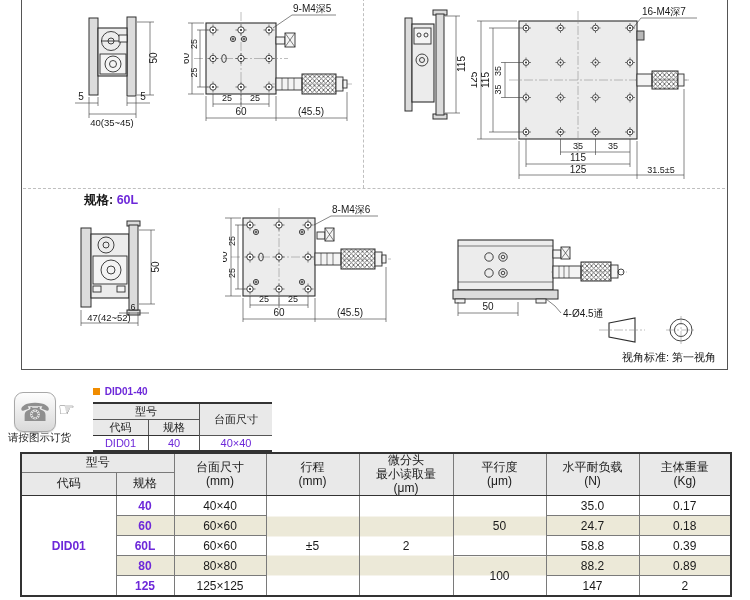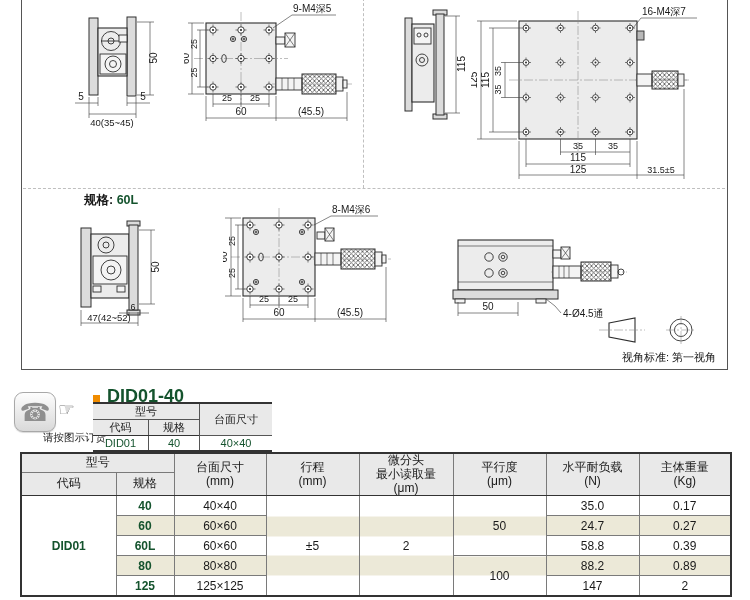--- a/index.html
+++ b/index.html
@@ -18,31 +18,31 @@
   .body   { fill:#ececec; stroke:#2e2e2e; stroke-width:1.1; }
   .flange { fill:#dcdcdc; stroke:#2e2e2e; stroke-width:1; }
   .part   { fill:#f4f4f4; stroke:#2e2e2e; stroke-width:0.9; }
   .darkp  { fill:#b9b9b9; stroke:#2e2e2e; stroke-width:0.9; }
   .ln     { fill:none; stroke:#2e2e2e; stroke-width:0.9; }
   .dim    { stroke:#444; stroke-width:0.65; fill:none; }
   .cl     { stroke:#888; stroke-width:0.55; stroke-dasharray:9 2 2 2; fill:none; }
   .cl2    { stroke:#2e2e2e; stroke-width:0.6; }
 
   .spec-label { position:absolute; left:62px; top:194px; font-size:12.5px; font-weight:bold; }
-  .org { color:#14532d; font-weight:bold; }
+  .org { color:#6d28d9; font-weight:bold; }
 
   
   .phone-box { position:absolute; left:14px; top:392px; width:40px; height:38px;
                border:1px solid #a8a8a8; border-radius:9px;
                background:linear-gradient(#fdfdfd,#d9d9d9);
                display:flex; align-items:center; justify-content:center;
                font-size:25px; color:#8f8f8f; box-shadow:0 1px 1px rgba(0,0,0,.15); }
   .hand { position:absolute; left:58px; top:398px; font-size:19px; color:#777; }
-  .order-note { position:absolute; left:18px; top:431px; width:88px; text-align:right; font-size:10.5px; }
-  .order-title { position:absolute; left:93px; top:386px; font-size:18px; }
+  .order-note { position:absolute; left:8px; top:431px; width:88px; text-align:left; font-size:10.5px; }
+  .order-title { position:absolute; left:93px; top:386px; font-size:10px; }
   .order-title .sq { display:inline-block; width:7px; height:7px; background:#f08c00; margin-right:2px; }
   .ord-table { position:absolute; left:93px; top:402px; border-collapse:collapse; font-size:11px;
                border-top:2px solid #333; border-bottom:2px solid #333; }
   .ord-table th, .ord-table td { border-top:1px solid #555; border-bottom:1px solid #555;
                text-align:center; padding:0; font-weight:normal; }
   .ord-table th { background:#e9e9e9; }
   .ord-table .vl { border-left:1px solid #555; }
   .ord-table tr.hdr2 th { border-bottom:1.5px solid #333; }
   .ord-table .c1{width:55px;} .ord-table .c2{width:50px;} .ord-table .c3{width:72px;}
   .ord-table tr { height:15px; }
@@ -511,21 +511,21 @@
         <td rowspan="5" class="g5">±5</td>
         <td rowspan="5" class="g5">2</td>
         <td rowspan="3" class="g3">50</td>
         <td>35.0</td>
         <td>0.17</td>
       </tr>
       <tr>
         <td class="org beige">60</td>
         <td class="beige">60×60</td>
         <td class="beige">24.7</td>
-        <td class="beige">0.27</td>
+        <td class="beige">0.18</td>
       </tr>
       <tr>
         <td class="org">60L</td>
         <td>60×60</td>
         <td>58.8</td>
         <td>0.39</td>
       </tr>
       <tr>
         <td class="org beige">80</td>
         <td class="beige">80×80</td>

